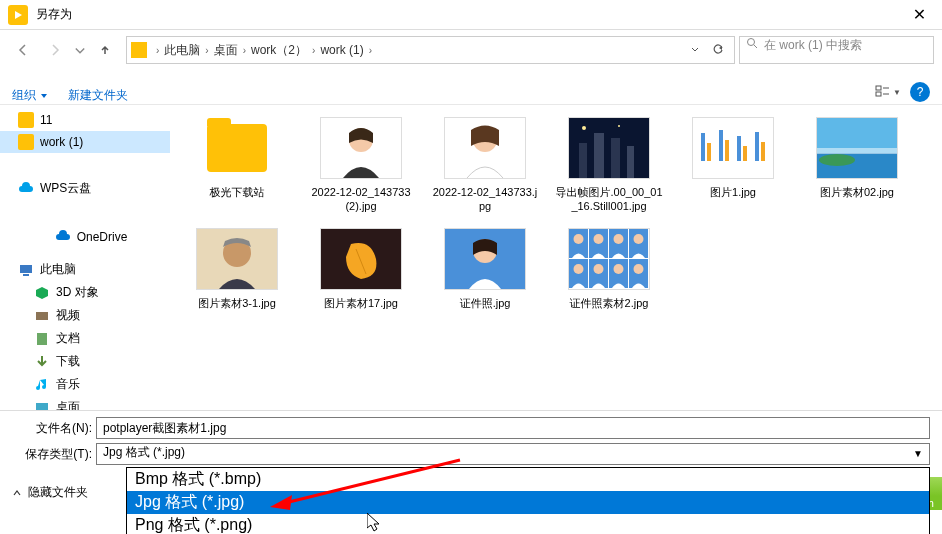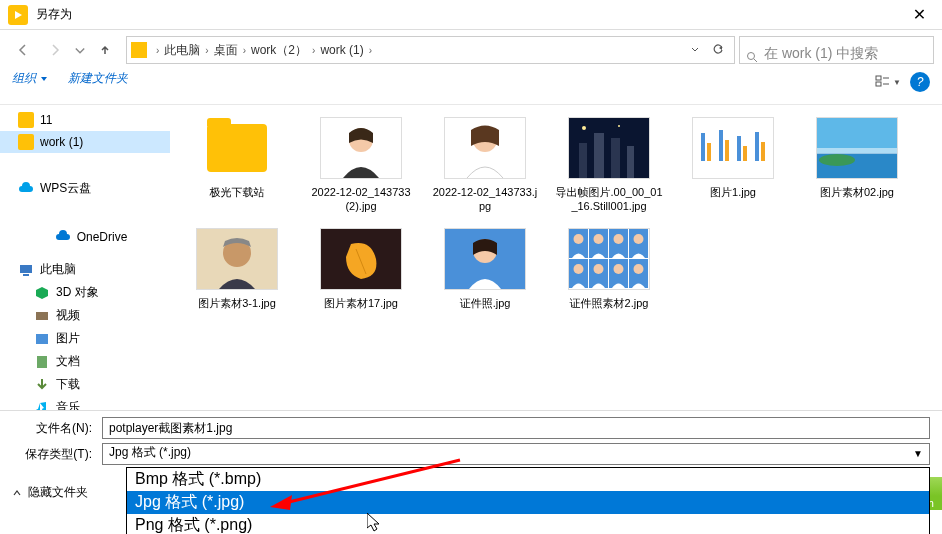--- a/index.html
+++ b/index.html
@@ -13,24 +13,24 @@
 
 .navbar { height: 40px; display: flex; align-items: center; padding: 0 8px; }
 .nav-btn { width: 30px; height: 28px; display: flex; align-items: center; justify-content: center; color: #999; cursor: pointer; margin-right: 2px; }
 .nav-btn svg { width: 14px; height: 14px; }
 .addressbar { flex: 1; height: 28px; border: 1px solid #ccc; display: flex; align-items: center; padding: 0 4px; margin: 0 4px; font-size: 12px; }
 .addr-icon { width: 16px; height: 16px; background: #ffc107; margin-right: 6px; }
 .breadcrumb-part { padding: 0 2px; color: #333; }
 .breadcrumb-sep { color: #666; margin: 0 3px; font-size: 10px; }
 .addr-spacer { flex: 1; }
 .addr-drop { color: #555; margin: 0 6px; cursor: pointer; }
-.searchbox { width: 195px; height: 28px; border: 1px solid #ccc; display: flex; align-items: flex-end; padding: 0 6px; font-size: 14px; color: #888; }
+.searchbox { width: 195px; height: 28px; border: 1px solid #ccc; display: flex; align-items: flex-start; padding: 0 6px; font-size: 12px; color: #888; }
 .searchbox svg { width: 12px; height: 12px; margin-right: 6px; }
 
-.toolbar { height: 35px; display: flex; align-items: flex-start; padding: 0 12px; border-bottom: 1px solid #e8e8e8; font-size: 12px; font-style: italic; }
+.toolbar { height: 35px; display: flex; align-items: flex-end; padding: 0 12px; border-bottom: 1px solid #e8e8e8; font-size: 12px; }
 .toolbar-item { color: #0066cc; margin-right: 20px; cursor: pointer; display: flex; align-items: center; }
 .toolbar-item svg { width: 8px; height: 8px; margin-left: 4px; }
 .toolbar-spacer { flex: 1; }
 .toolbar-right { display: flex; align-items: center; gap: 8px; }
 .view-btn { width: 28px; height: 24px; display: flex; align-items: center; justify-content: center; cursor: pointer; color: #555; }
 .help-btn { width: 20px; height: 20px; border-radius: 50%; background: #0078d4; color: #fff; display: flex; align-items: center; justify-content: center; font-size: 12px; cursor: pointer; }
 
 .body-area { display: flex; height: 305px; }
 .sidebar { width: 170px; overflow-y: auto; padding: 4px 0; font-size: 12px; }
 .tree-item { display: flex; align-items: center; padding: 3px 6px 3px 18px; cursor: pointer; }
@@ -49,21 +49,21 @@
 .files-grid { display: flex; flex-wrap: wrap; gap: 6px; }
 .file-item { width: 118px; display: flex; flex-direction: column; align-items: center; padding: 4px; cursor: pointer; }
 .thumb { width: 82px; height: 62px; display: flex; align-items: center; justify-content: center; border: 1px solid #ddd; background: #fff; margin-bottom: 6px; overflow: hidden; }
 .thumb.folder { border: none; }
 .folder-big { width: 60px; height: 48px; background: #ffc107; border-radius: 4px; position: relative; }
 .folder-big::before { content: ''; position: absolute; top: -6px; left: 0; width: 24px; height: 8px; background: #ffc107; border-radius: 3px 3px 0 0; }
 .file-label { font-size: 11px; text-align: center; line-height: 1.3; word-break: break-all; max-width: 110px; }
 
 .bottom-panel { border-top: 1px solid #ddd; padding: 6px 12px; }
 .form-row { display: flex; align-items: center; margin-bottom: 4px; }
-.form-label { width: 80px; text-align: right; font-size: 12px; margin-right: 10px; }
+.form-label { width: 80px; text-align: right; font-size: 12px; margin-right: 4px; }
 .form-input, .form-select { flex: 1; height: 22px; border: 1px solid #7a7a7a; font-size: 12px; padding: 0 6px; background: #fff; }
 .form-select { position: relative; }
 .dropdown-list { position: absolute; left: 126px; right: 12px; top: 56px; border: 1px solid #000; background: #fff; z-index: 100; }
 .dropdown-item { font-size: 16px; padding: 1px 8px; cursor: pointer; }
 .dropdown-item.highlighted { background: #0078d7; color: #fff; }
 
 .footer { height: 35px; display: flex; align-items: center; padding: 0 12px; font-size: 12px; position: relative; }
 .hide-folders { display: flex; align-items: center; cursor: pointer; }
 .hide-folders svg { width: 10px; height: 10px; margin-right: 6px; }
 .footer-spacer { flex: 1; }
@@ -198,26 +198,20 @@
         <span>3D 对象</span>
       </div>
       <div class="tree-item nested">
         <svg class="tree-icon media" viewBox="0 0 16 16">
           <rect x="2" y="4" width="12" height="8" fill="#8b7355"></rect>
         </svg>
         <span>视频</span>
       </div>
       <div class="tree-item nested">
         <svg class="tree-icon media" viewBox="0 0 16 16">
-          <rect x="2" y="3" width="12" height="10" fill="#4a90d9"></rect>
-        </svg>
-        <span>图片</span>
-      </div>
-      <div class="tree-item nested">
-        <svg class="tree-icon media" viewBox="0 0 16 16">
           <rect x="3" y="2" width="10" height="12" fill="#6ca966"></rect>
         </svg>
         <span>文档</span>
       </div>
       <div class="tree-item nested">
         <svg class="tree-icon media" viewBox="0 0 16 16">
           <path d="M8 2 L8 10 M4 7 L8 11 L12 7" stroke="#5a8a3a" stroke-width="2" fill="none"></path>
         </svg>
         <span>下载</span>
       </div>

